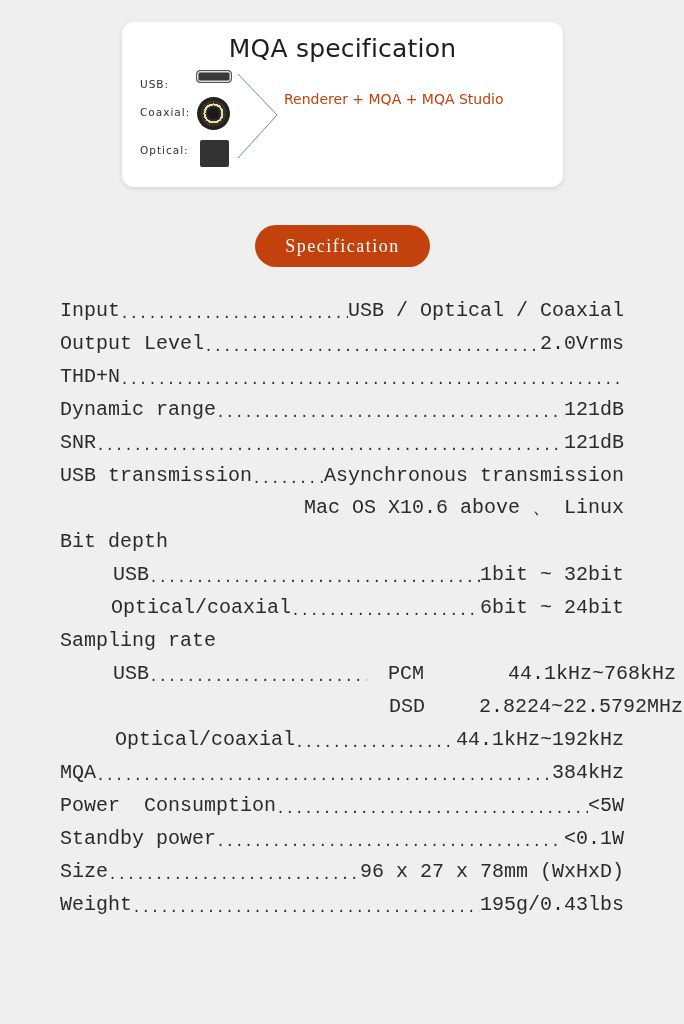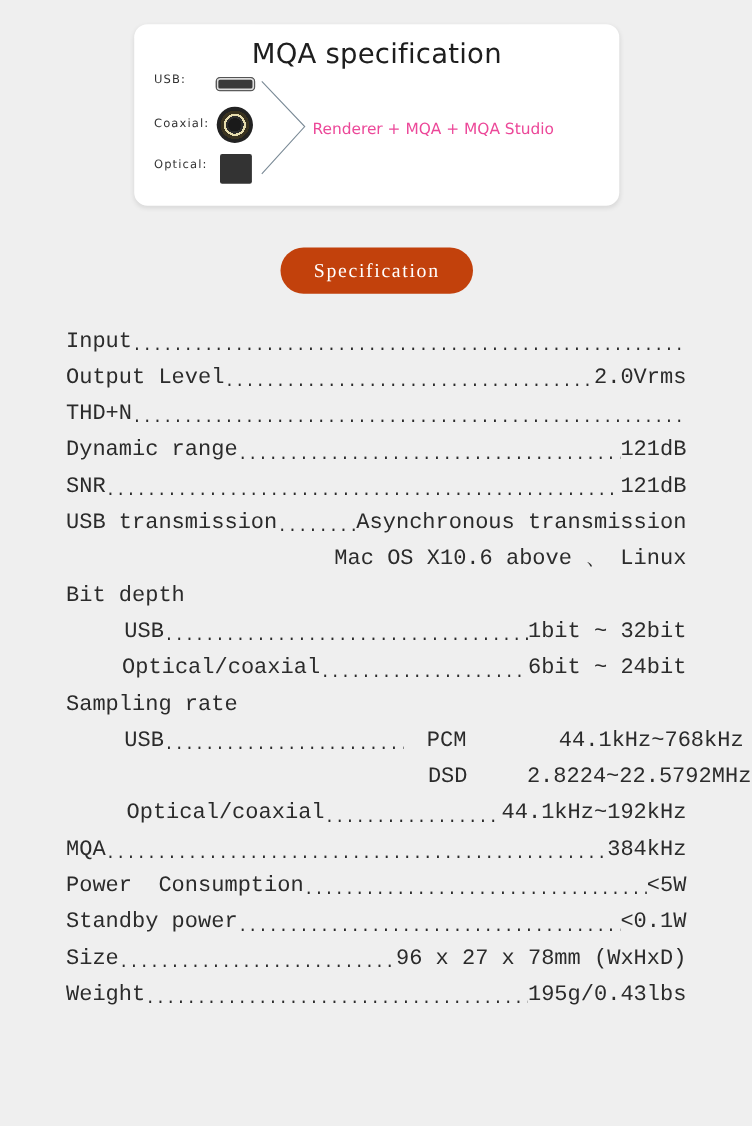--- a/index.html
+++ b/index.html
@@ -38,22 +38,22 @@
     background: radial-gradient(circle, #1a1a1a 0 6px, #2d2d2d 6px 8px, #e6dcae 8px 10px, #3a3320 10px 13px, #222 13px 17px);
   }
   .opt-port {
     position: absolute; left: 78px; top: 118px; width: 29px; height: 27px;
     background: #333; border-radius: 2px;
   }
   .bracket {
     position: absolute; left: 114px; top: 50px;
   }
   .card-desc {
-    position: absolute; left: 162px; top: 88px;
-    font-size: 14px; color: #ec4899;
+    position: absolute; left: 162px; top: 69px;
+    font-size: 14px; color: #c2410c;
   }
   .pill {
     position: absolute; left: 255px; top: 225px;
     width: 175px; height: 42px;
     background: #c2410c; border-radius: 21px;
     color: #fff; font-size: 18px; letter-spacing: 1.5px;
     display: flex; align-items: center; justify-content: center; font-family: Liberation Serif, serif;
   }
   .specs {
     position: absolute; left: 60px; top: 289px; width: 564px;
@@ -81,21 +81,21 @@
   .row .mid { flex: 0 0 auto; width: 120px; margin-left: 21px; }
   .row .sr-value { flex: 1 1 auto; text-align: right; }
   .row .sr-spacer { flex: 0 0 308px; }
 </style>
 </head>
 <body>
 
 <div class="card">
   <div class="card-title">MQA specification</div>
 
-  <div class="port-label" style="top:44px;">USB:</div>
+  <div class="port-label" style="top:56px;">USB:</div>
   <div class="usb-port"></div>
 
   <div class="port-label" style="top:84px;">Coaxial:</div>
   <div class="coax-port"></div>
 
   <div class="port-label" style="top:122px;">Optical:</div>
   <div class="opt-port"></div>
 
   <svg class="bracket" width="46" height="90" viewBox="0 0 46 90">
     <polyline points="2,2 41,43 2,86" fill="none" stroke="#7a8a96" stroke-width="1"></polyline>
@@ -103,20 +103,21 @@
 
   <div class="card-desc">Renderer + MQA + MQA Studio</div>
 </div>
 
 <div class="pill">Specification</div>
 
 <div class="specs">
   <div class="row">
     <span class="label">Input</span>
     <span class="dots"></span>
+    <span class="value">USB / Optical / Coaxial</span>
   </div>
   <div class="row">
     <span class="label">Output Level</span>
     <span class="dots"></span>
     <span class="value">2.0Vrms</span>
   </div>
   <div class="row">
     <span class="label">THD+N</span>
     <span class="dots"></span>
   </div>

